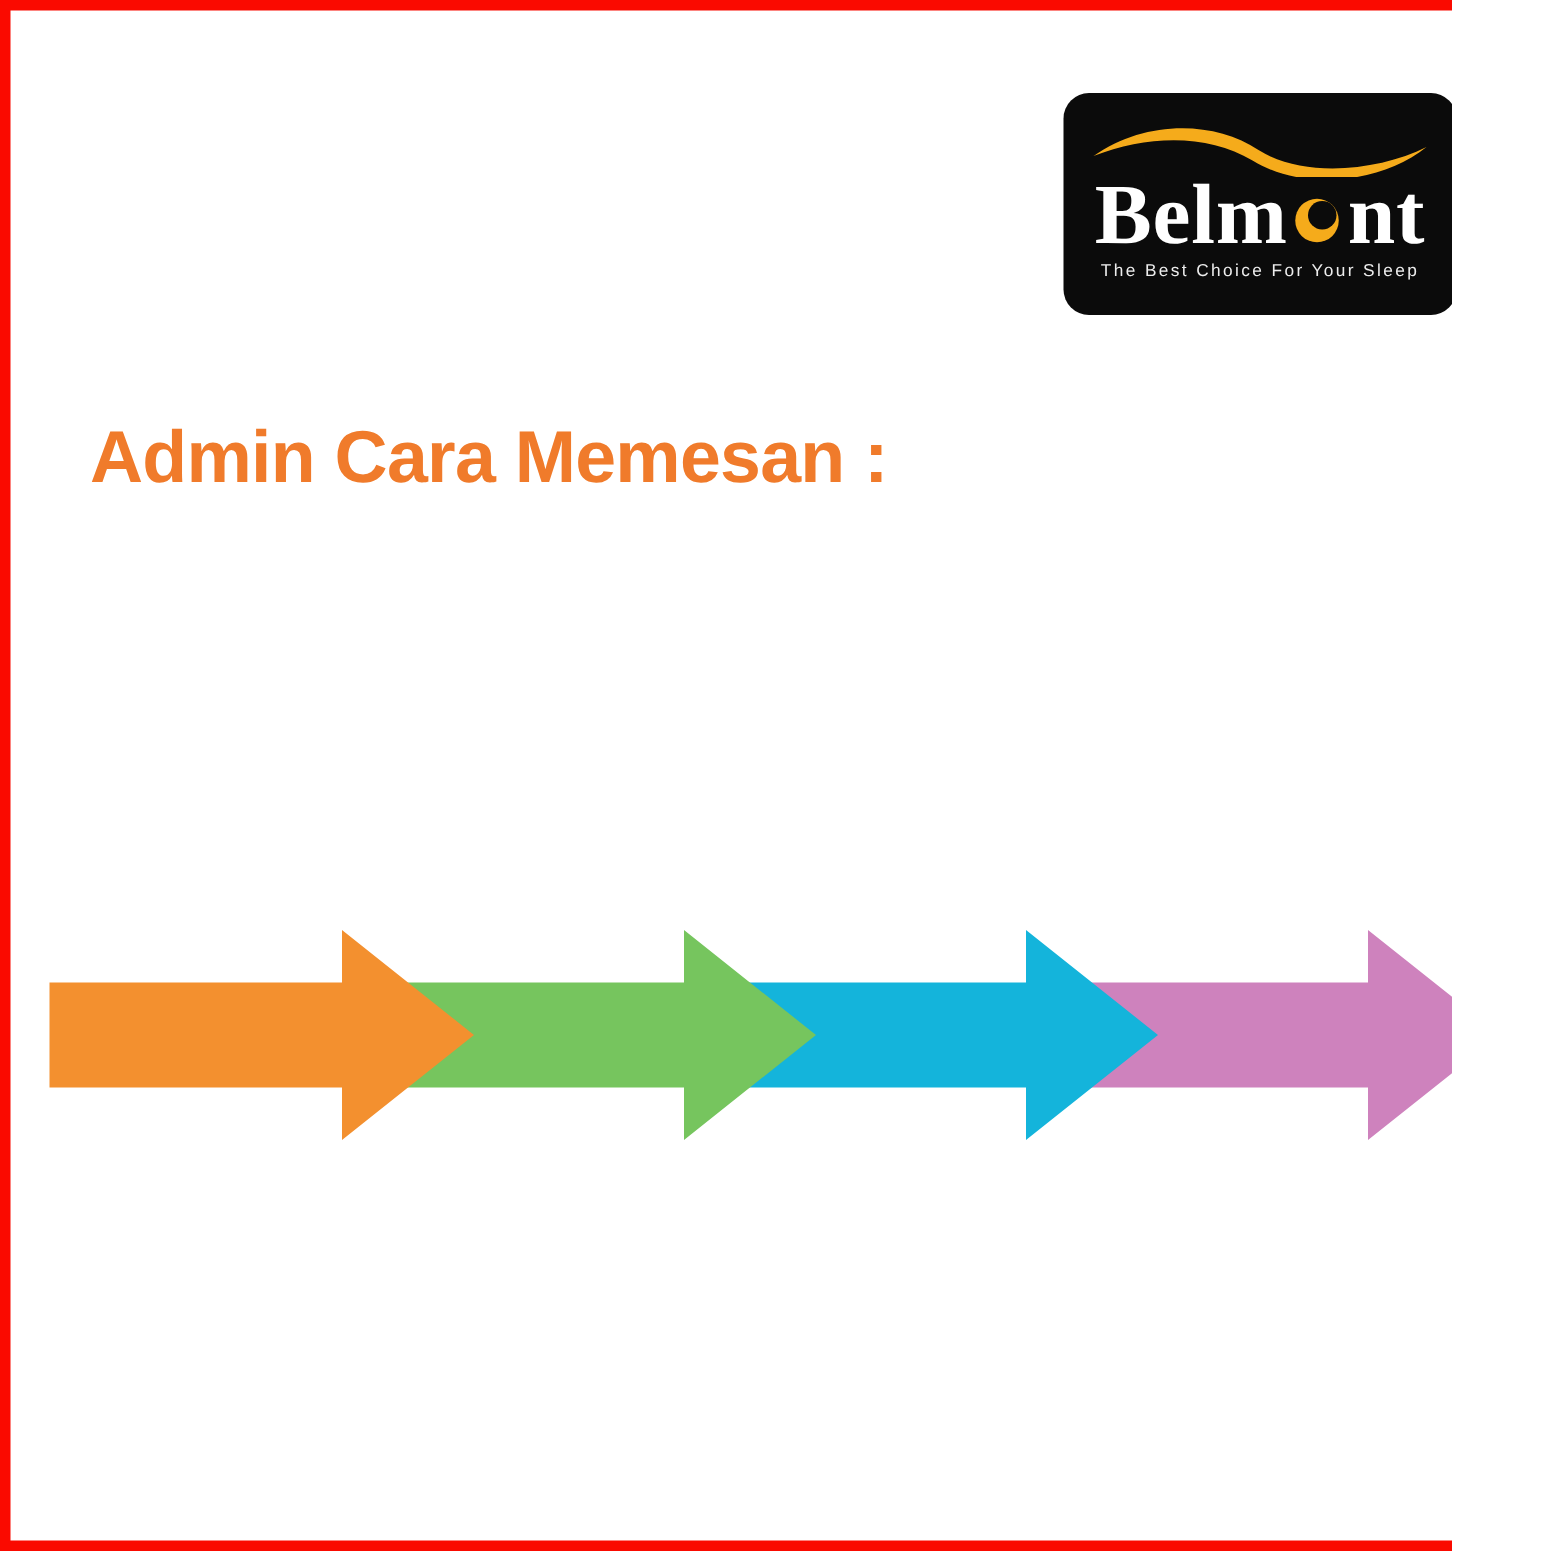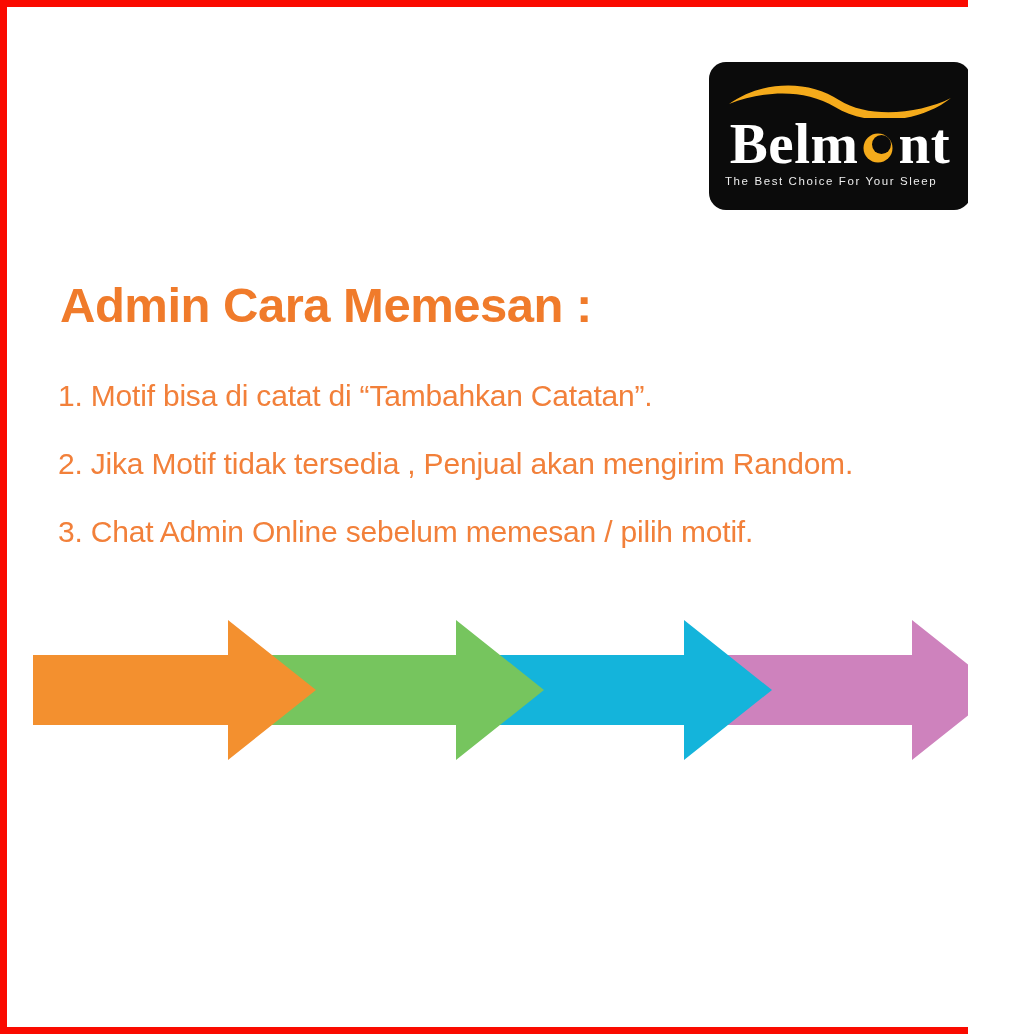--- a/index.html
+++ b/index.html
@@ -69,27 +69,26 @@
     width: 40px;
     height: 40px;
     vertical-align: -5px;
   }
   .logo-o svg { display: block; }
   .logo-tagline {
     position: absolute;
     left: 0;
     top: 113px;
     width: 262px;
-    text-align: left;
+    text-align: center;
     font-family: "Liberation Sans", sans-serif;
     font-size: 11.5px;
     color: #EDEDED;
     letter-spacing: 1.6px;
     white-space: nowrap;
-    margin-left: 16px;
   }
 
   
   .headline {
     position: absolute;
     left: 60px;
     top: 277px;
     font-size: 49px;
     font-weight: 700;
     color: #F07B2B;
@@ -147,25 +146,20 @@
             </mask>
           </defs>
           <circle cx="20" cy="20" r="14.5" fill="#F5AB1B" mask="url(#moonmask)"></circle>
         </svg></span><span>nt</span></div>
 
     <div class="logo-tagline">The Best Choice For Your Sleep</div>
   </div>
 
   <div class="headline" style="color: rgb(240, 123, 43);">Admin Cara Memesan :</div>
 
-  <div class="steps">
-    <div class="step-line" style="color: rgb(242, 128, 58);">1. Motif bisa di catat di “Tambahkan Catatan”.</div>
-    <div class="step-line" style="color: rgb(242, 128, 58);">2. Jika Motif tidak tersedia , Penjual akan mengirim Random.</div>
-    <div class="step-line" style="color: rgb(242, 128, 58);">3. Chat Admin Online sebelum memesan / pilih motif.</div>
-  </div>
 
   <div class="flow">
     <svg width="1034" height="190" viewBox="0 0 1034 190">
 
       <path d="M718 55 H912 V20 L1000 90 L912 160 V125 H718 Z" fill="#CE82BD"></path>
 
       <path d="M490 55 H684 V20 L772 90 L684 160 V125 H490 Z" fill="#14B4DB"></path>
 
       <path d="M262 55 H456 V20 L544 90 L456 160 V125 H262 Z" fill="#76C55E"></path>
 

